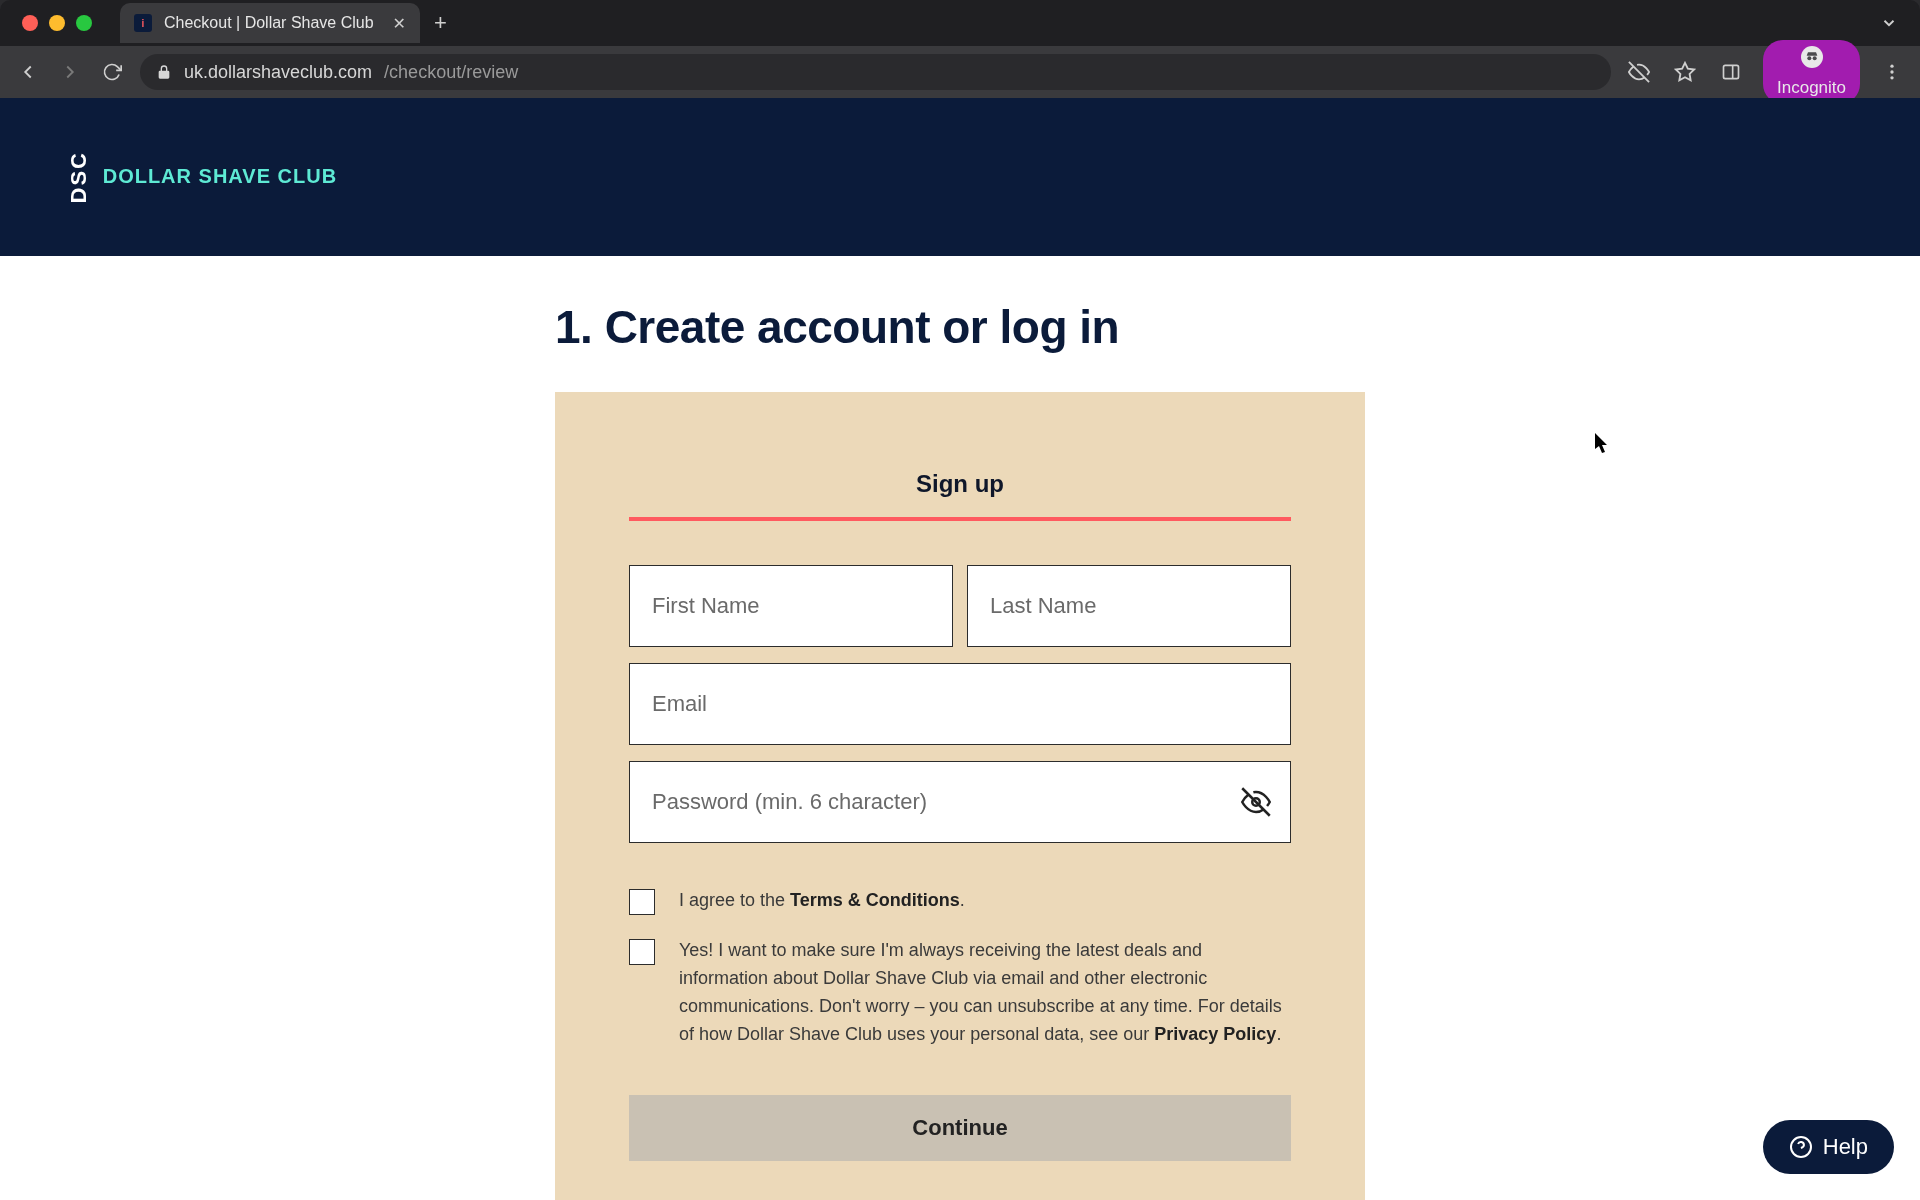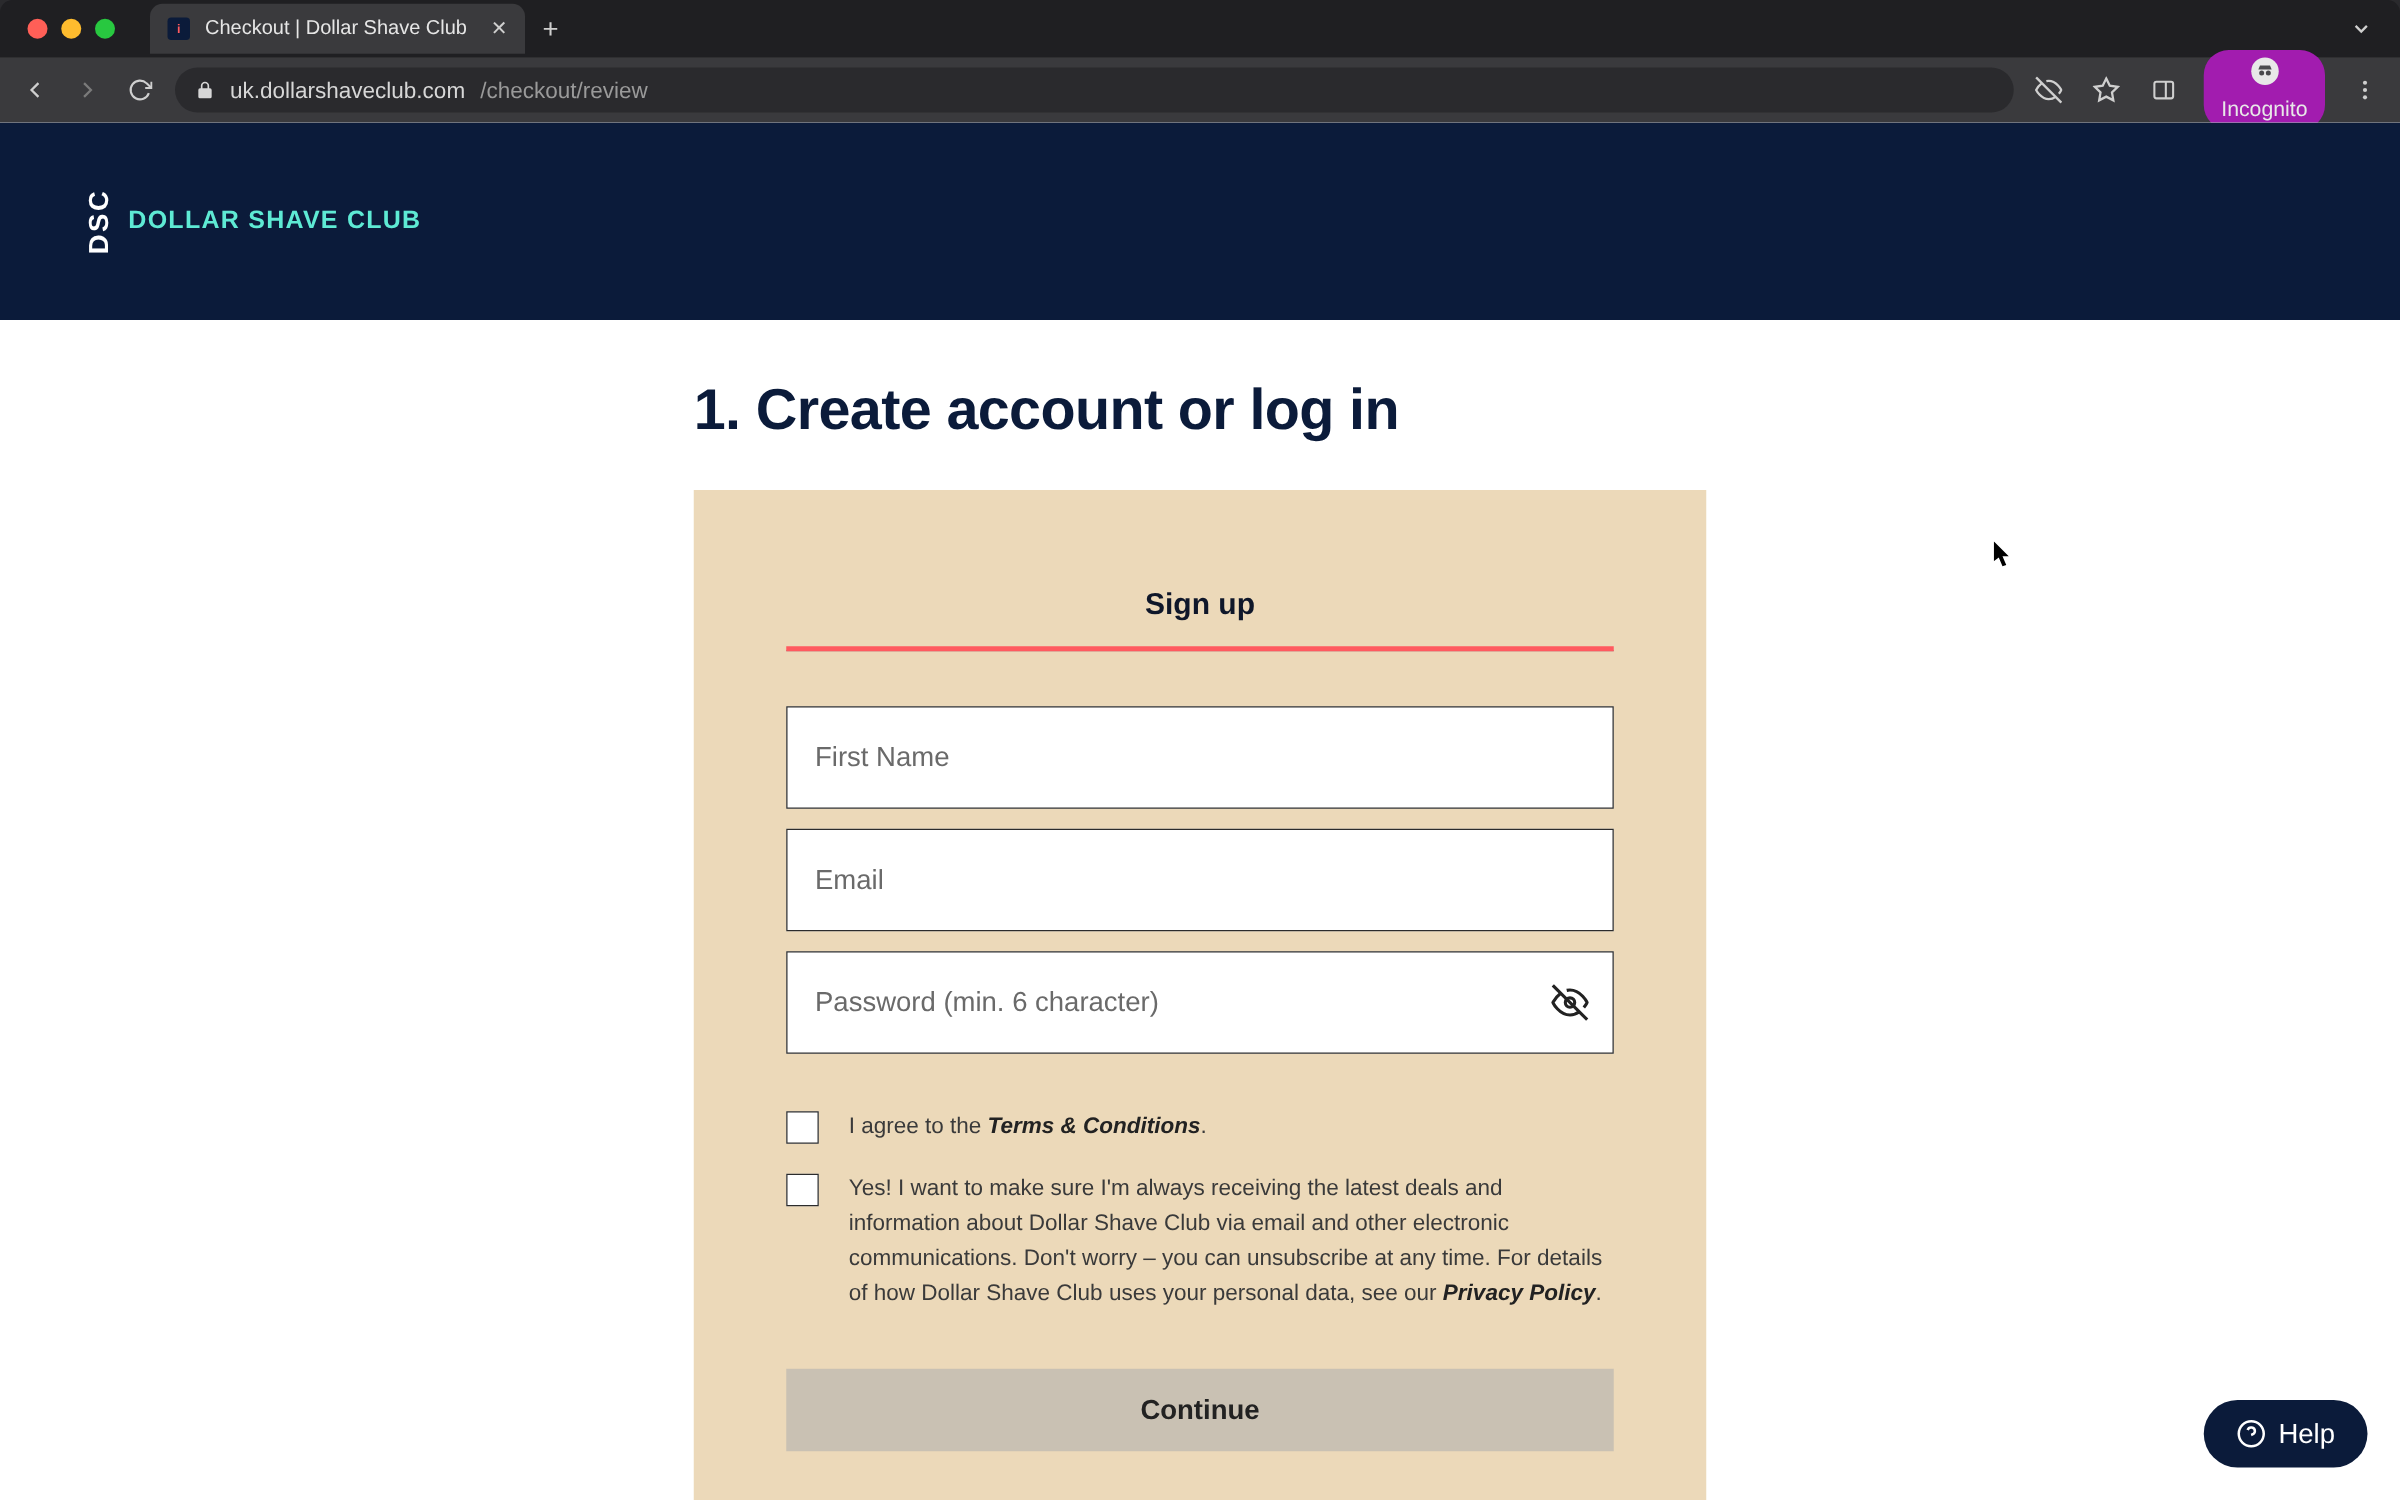--- a/index.html
+++ b/index.html
@@ -52,21 +52,21 @@
   .field { flex: 1; position: relative; }
   .field input { width: 100%; height: 82px; background: #fff; border: 1.5px solid #2c2c2c; font-size: 22px; color: #333; padding: 0 22px; outline: none; }
   .field input::placeholder { color: #6a6a6a; }
   .pw-wrap { position: relative; }
   .pw-toggle { position: absolute; right: 20px; top: 50%; transform: translateY(-50%); color: #222; cursor: pointer; }
 
   .checks { margin-top: 28px; display: flex; flex-direction: column; gap: 22px; }
   .check { display: flex; align-items: flex-start; gap: 24px; }
   .check input[type=checkbox] { width: 26px; height: 26px; border: 1.5px solid #2c2c2c; background: #fff; appearance: none; cursor: pointer; margin-top: 2px; flex-shrink: 0; }
   .check .label { font-size: 18px; color: #3a3a3a; line-height: 1.55; }
-  .check .label b { font-weight: 700; color: #222; font-style: italic; }
+  .check .label b { font-weight: 700; color: #222; }
 
   .continue { margin-top: 30px; width: 100%; height: 66px; background: #c9c1b3; color: #222; font-size: 22px; font-weight: 700; border: none; cursor: pointer; }
 
   
   .help-pill { position: absolute; right: 26px; bottom: 26px; background: #0b1b3a; color: #fff; border-radius: 999px; padding: 14px 26px; display: flex; align-items: center; gap: 10px; font-size: 22px; font-weight: 400; cursor: pointer; }
 
   
   .cursor { position: absolute; top: 335px; left: 1595px; width: 16px; height: 22px; pointer-events: none; }
 
   svg { display: block; }
@@ -173,20 +173,23 @@
 
     <div class="card">
       <div class="tabs">
         <div class="tabbtn active"><span>Sign up</span></div>
       </div>
 
       <div class="form">
         <div class="row">
           <div class="field">
             <input type="text" placeholder="First Name" style="">
+          </div>
+          <div class="field">
+            <input type="text" placeholder="Last Name" style="">
           </div>
         </div>
         <div class="field">
           <input type="email" placeholder="Email" style="">
         </div>
         <div class="field pw-wrap">
           <input type="password" placeholder="Password (min. 6 character)" style="">
           <span class="pw-toggle">
             <svg width="30" height="30" viewBox="0 0 24 24" fill="none" stroke="currentColor" stroke-width="2">
                 <path d="M17.94 17.94A10.07 10.07 0 0 1 12 20c-7 0-11-8-11-8a18.45 18.45 0 0 1 5.06-5.94"></path>

